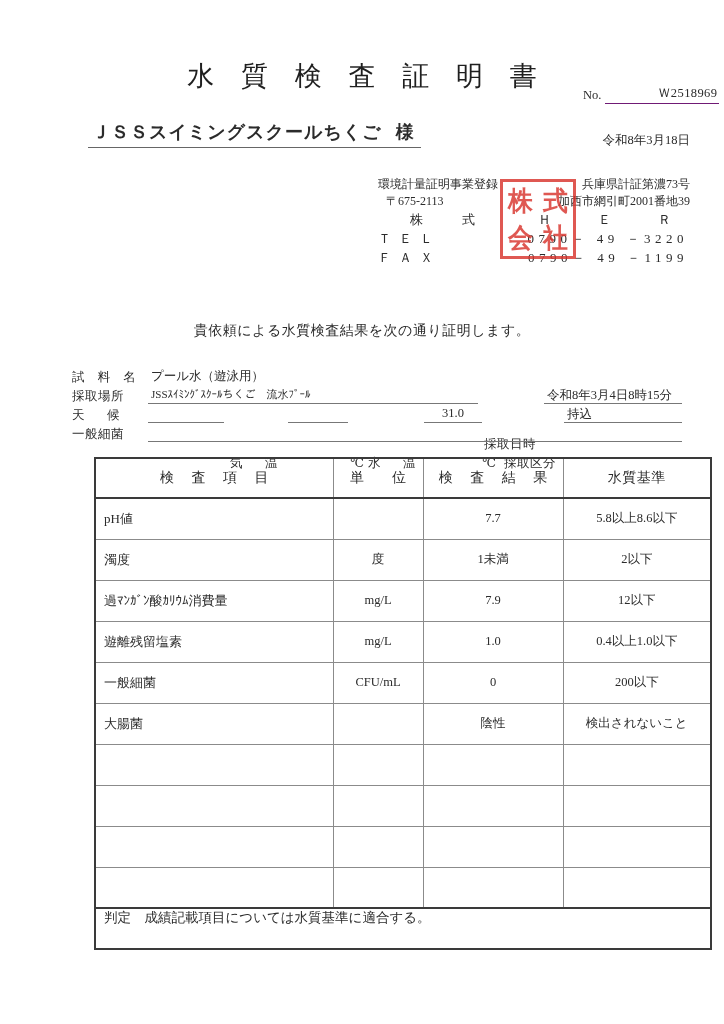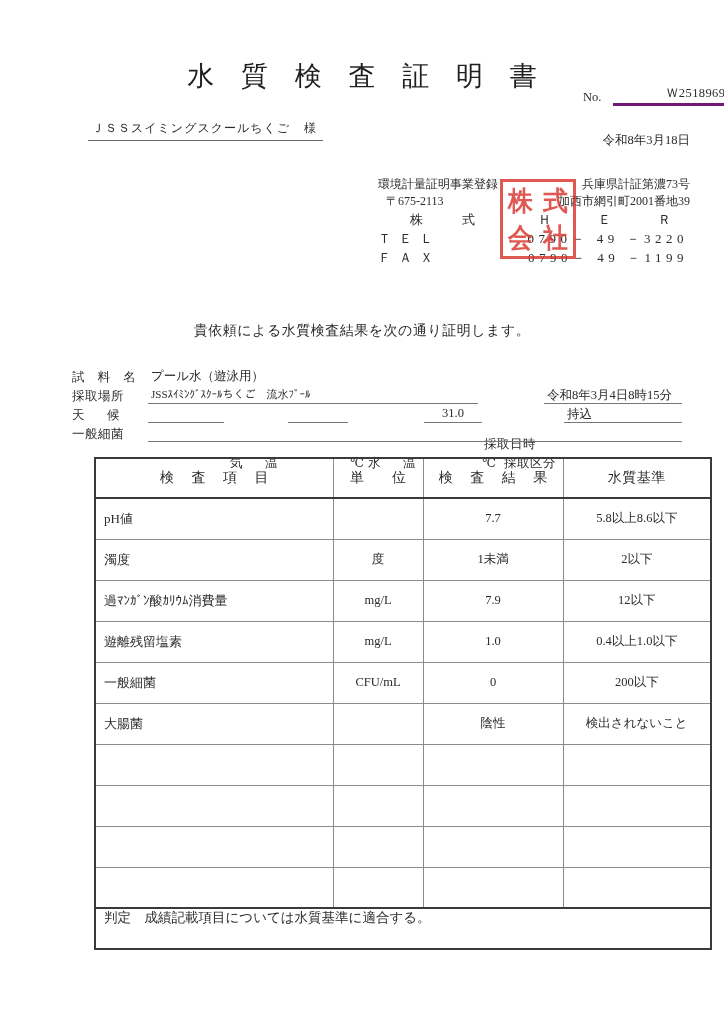--- a/index.html
+++ b/index.html
@@ -36,38 +36,39 @@
 
   
   .no-row {
     position: absolute;
     left: 583px; top: 85px;
     display: flex;
     align-items: flex-end;
     font-size: 12.5px;
     white-space: nowrap;
   }
-  .no-label { margin-right: 12px; padding-bottom: 1px; }
+  .no-label { margin-right: 4px; padding-bottom: 1px; }
   .no-value {
-    border-bottom: 3px solid #701a75;
+    border-bottom: 1px solid #701a75;
     min-width: 96px;
     text-align: right;
     letter-spacing: 0.4px;
     padding: 0 2px 1px 16px;
   }
 
   
   .addressee {
     position: absolute;
     left: 88px; top: 120px;
-    font-size: 12px;
+    font-size: 18px;
     letter-spacing: 1px;
     border-bottom: 1px solid #666;
     padding: 0 6px 3px 4px;
     white-space: nowrap;
+    font-weight: bold;
   }
   .addressee .suffix { margin-left: 14px; }
 
   
   .issue-date {
     position: absolute;
     left: 0; top: 132px;
     width: 690px;
     text-align: right;
     font-size: 12.5px;

